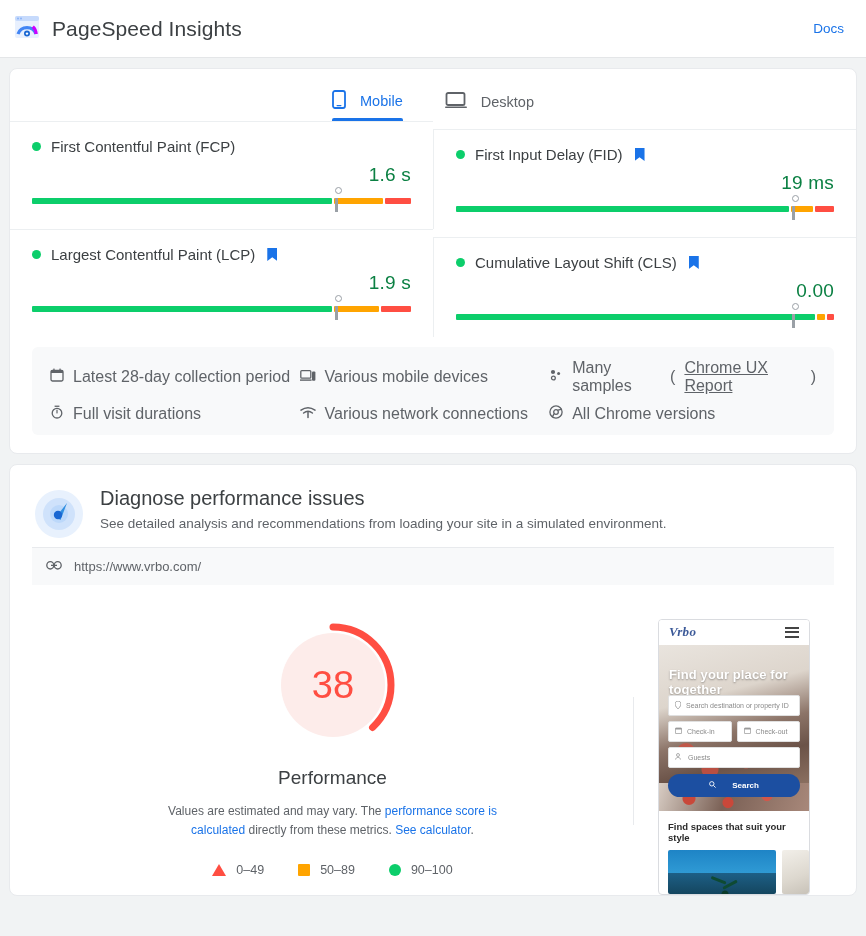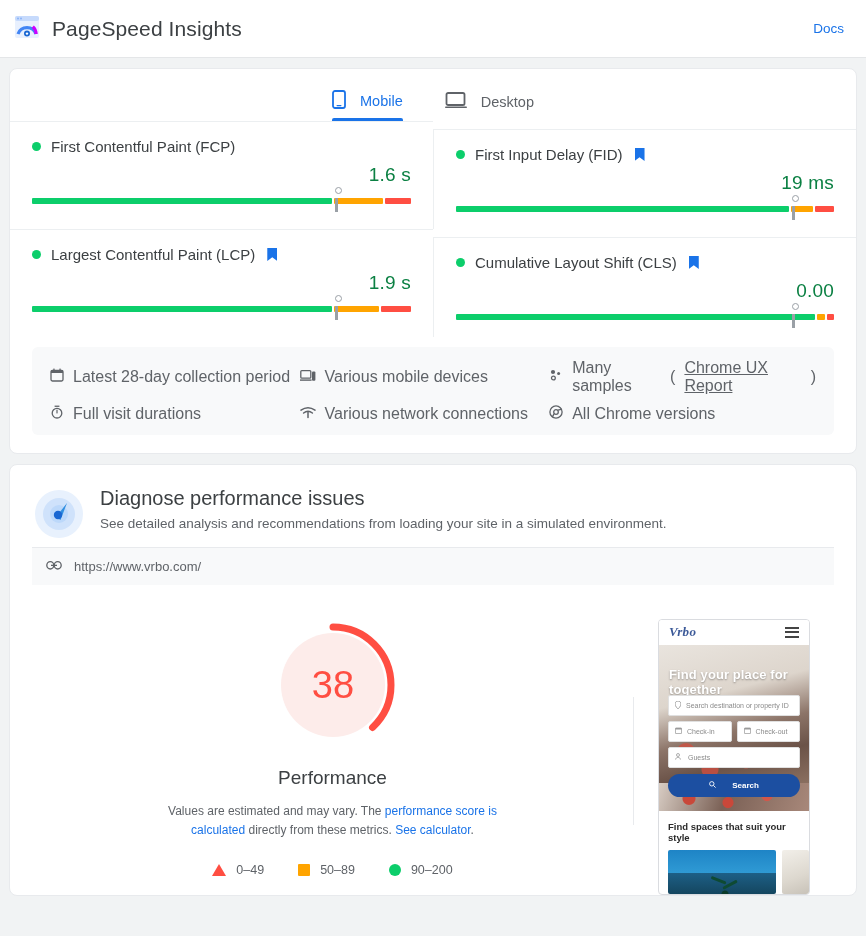--- a/index.html
+++ b/index.html
@@ -458,21 +458,21 @@
         <div class="legend-item">
           <span class="lg-tri"></span>
           <span>0–49</span>
         </div>
         <div class="legend-item">
           <span class="lg-sq"></span>
           <span>50–89</span>
         </div>
         <div class="legend-item">
           <span class="lg-ci"></span>
-          <span>90–200</span>
+          <span>90–100</span>
         </div>
       </div>
     </div>
 
     <div class="score-divider"></div>
 
     <div class="preview-col">
       <div class="phone">
         <div class="ph-nav">
           <span class="ph-logo">Vrbo</span>

